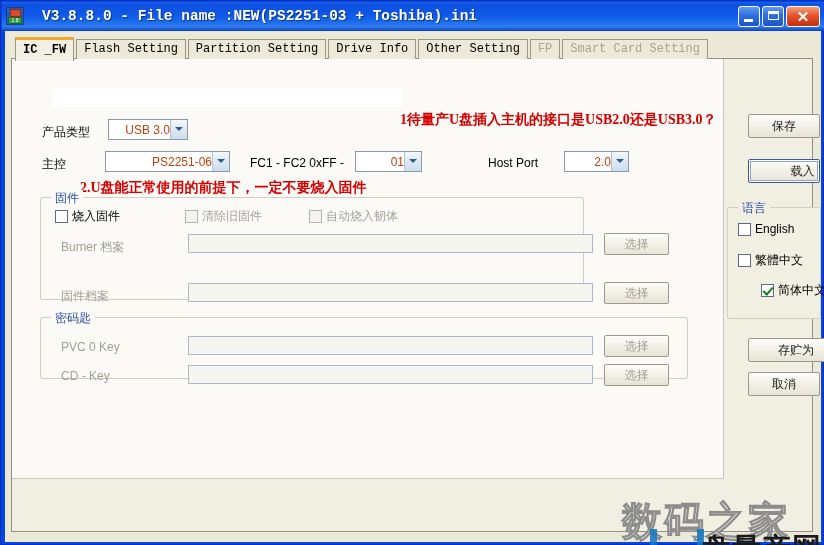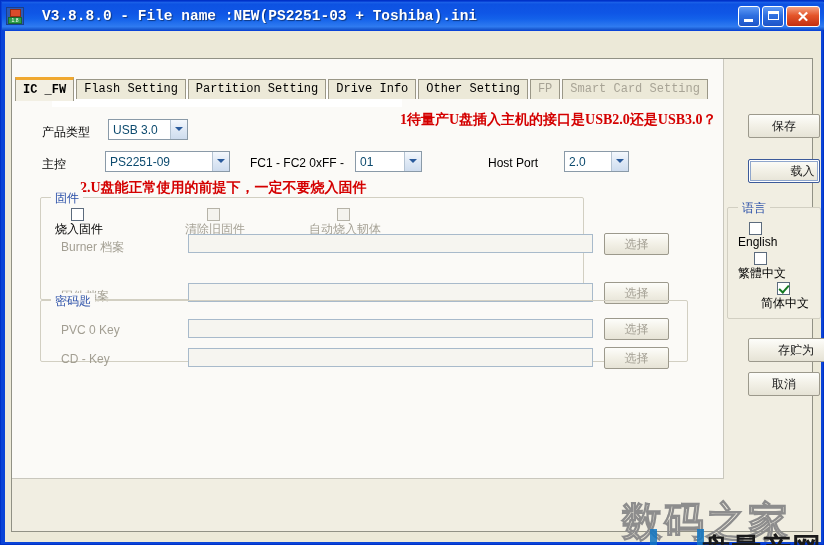--- a/index.html
+++ b/index.html
@@ -128,21 +128,20 @@
     background: #ece9d8;
   }
   
   .tabstrip {
     position: absolute;
     left: 10px; top: 6px;
     height: 22px;
     display: flex;
     align-items: flex-end;
     z-index: 5;
-    margin-top: 40px;
   }
   .tab {
     height: 20px;
     padding: 0 7px;
     margin-right: 2px;
     background: #ece9d8;
     border: 1px solid #9a9787;
     border-bottom: none;
     box-sizing: border-box;
     font-family: "Liberation Mono", "DejaVu Sans Mono", monospace;
@@ -210,23 +209,24 @@
     border: 1px solid #8a9aa8;
     box-sizing: border-box;
     display: flex;
     align-items: center;
     cursor: default;
   }
   .combo .cval {
     flex: 1;
     padding-left: 4px;
     font-size: 12px;
-    color: #0c4a6e;
+    color: #c2410c;
     white-space: nowrap;
     overflow: hidden;
+    text-align: right;
   }
   .combo .carrow {
     width: 17px;
     height: 19px;
     background: linear-gradient(to bottom, #f4f8fd 0%, #dfe9f5 50%, #cedcee 100%);
     border-left: 1px solid #b4c3d2;
     box-sizing: border-box;
     position: relative;
   }
   .combo .carrow:after {
@@ -259,21 +259,20 @@
   .group-title.on-panel {
     background: #f1eee2;
   }
   
   .chk {
     position: absolute;
     display: flex;
     align-items: center;
     white-space: nowrap;
     cursor: default;
-    flex-direction: column;
   }
   .chk .box {
     width: 13px; height: 13px;
     border: 1px solid #5c6b7d;
     background: #ffffff;
     box-sizing: border-box;
     margin-right: 4px;
     position: relative;
     flex: 0 0 auto;
   }
@@ -415,21 +414,21 @@
         <div class="white-strip"></div>
 
         <div class="lbl" style="left:30px; top:65px;">产品类型</div>
         <div class="combo" style="left:96px; top:60px; width:80px;">
           <span class="cval">USB 3.0</span>
           <span class="carrow"></span>
         </div>
 
         <div class="lbl" style="left:30px; top:97px;">主控</div>
         <div class="combo" style="left:93px; top:92px; width:125px;">
-          <span class="cval">PS2251-09</span>
+          <span class="cval">PS2251-06</span>
           <span class="carrow"></span>
         </div>
 
         <div class="lbl lbl-en" style="left:238px; top:97px;">FC1 - FC2   0xFF -</div>
         <div class="combo" style="left:343px; top:92px; width:67px;">
           <span class="cval">01</span>
           <span class="carrow"></span>
         </div>
 
         <div class="lbl lbl-en" style="left:476px; top:97px;">Host Port</div>
@@ -460,21 +459,21 @@
 
           <div class="lbl" style="left:20px; top:41px; color:#a29e92;">Burner 档案</div>
           <div class="tbox" style="left:147px; top:36px; width:405px;"></div>
           <div class="btn dis" style="left:563px; top:35px; width:65px; height:22px;">选择</div>
 
           <div class="lbl" style="left:20px; top:90px; color:#a29e92;">固件档案</div>
           <div class="tbox" style="left:147px; top:85px; width:405px;"></div>
           <div class="btn dis" style="left:563px; top:84px; width:65px; height:22px;">选择</div>
         </div>
 
-        <div class="group" style="left:28px; top:241px; width:648px; height:62px;">
+        <div class="group" style="left:28px; top:258px; width:648px; height:62px;">
           <div class="group-title">密码匙</div>
 
           <div class="lbl" style="left:20px; top:22px; color:#a29e92;">PVC 0 Key</div>
           <div class="tbox" style="left:147px; top:18px; width:405px;"></div>
           <div class="btn dis" style="left:563px; top:17px; width:65px; height:22px;">选择</div>
 
           <div class="lbl" style="left:20px; top:51px; color:#a29e92;">CD - Key</div>
           <div class="tbox" style="left:147px; top:47px; width:405px;"></div>
           <div class="btn dis" style="left:563px; top:46px; width:65px; height:22px;">选择</div>
         </div>

